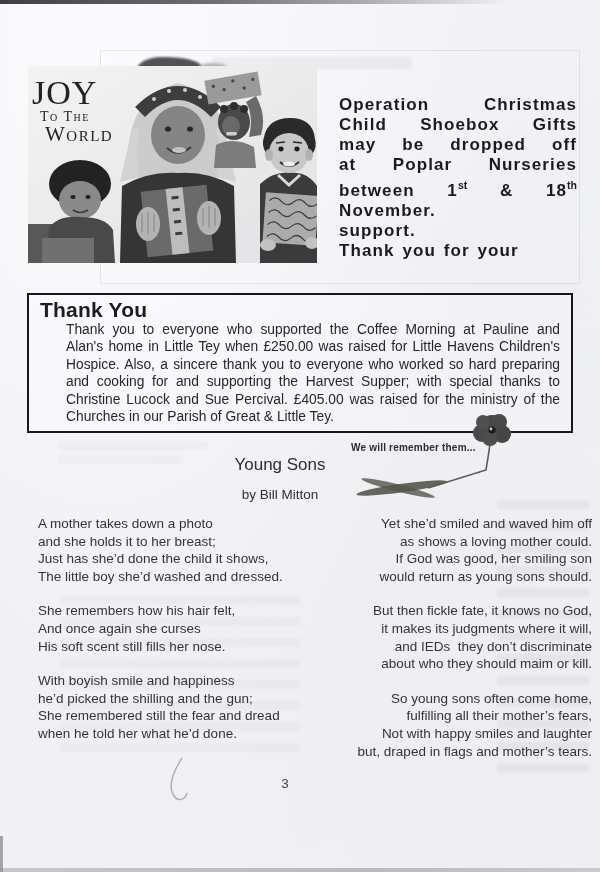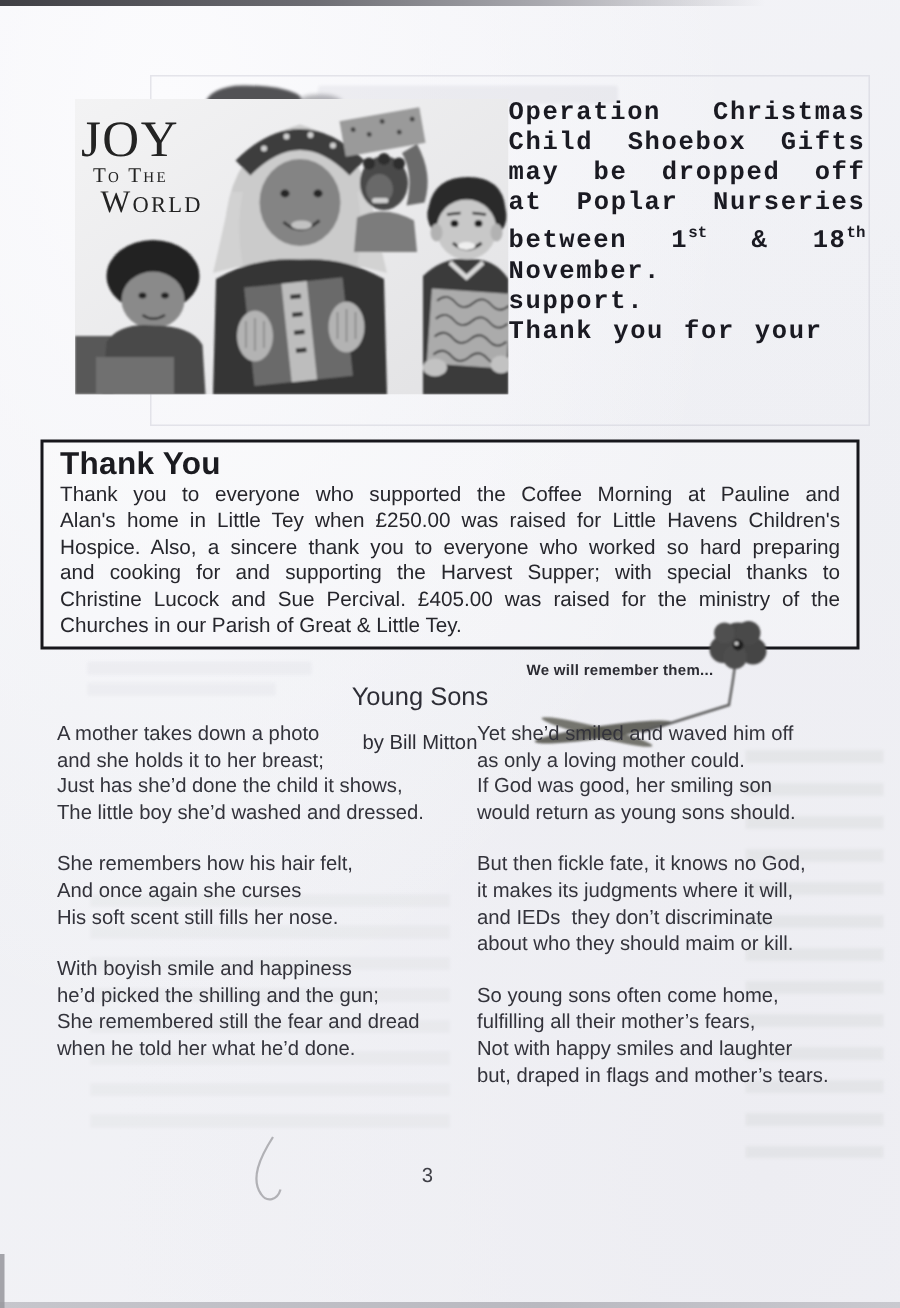--- a/index.html
+++ b/index.html
@@ -25,52 +25,52 @@
     border-radius:40% 60% 55% 45%/60% 45% 60% 40%; filter:blur(1px); opacity:.88; }
   .ink-tail { left:198px; top:63px; width:30px; height:10px; background:#77777c;
     border-radius:50%; filter:blur(1.5px); opacity:.55; }
   .ghost-bar { background:#b2b2bf; filter:blur(1.2px); border-radius:2px; opacity:.16; }
   .ghost-text-right { left:497px; top:500px; width:92px; height:272px; opacity:.13; filter:blur(1px);
     background:repeating-linear-gradient(#a7aea7 0 9px, rgba(0,0,0,0) 9px 22px); }
   .ghost-text-mid { left:60px; top:596px; width:240px; height:168px; opacity:.06; filter:blur(1px);
     background:repeating-linear-gradient(#8f988f 0 9px, rgba(0,0,0,0) 9px 21px); }
 
   
-  .photo { left:50px; top:66px; width:289px; height:197px; }
+  .photo { left:28px; top:66px; width:289px; height:197px; }
   .photo svg { display:block; }
 
   
-  .announcement { left:339px; top:66px; width:238px;
-    font-family:Liberation Mono, monospace; font-weight:700;
+  .announcement { left:339px; top:95px; width:238px;
+    font-family:Liberation Sans, sans-serif; font-weight:700;
     font-size:17px; line-height:20px; color:#1a1a22; letter-spacing:1.1px; word-spacing:2px; }
   .ann-top div { text-align:justify; text-align-last:justify; }
   .ann-date { text-align:justify; text-align-last:justify; }
   .ann-date sup { font-size:0.62em; vertical-align:super; letter-spacing:0; }
   .ann-bottom div:nth-child(2) { text-align:justify; text-align-last:justify; }
 
   
   .ty-box { left:27px; top:293px; width:520px; border:2px solid #17171c;
     padding:3px 11px 6px 11px; background:rgba(255,255,255,0.25); }
   .ty-heading { font-size:21px; font-weight:700; color:#1b1b20; line-height:23px; letter-spacing:.2px; }
-  .ty-lines { font-size:13.8px; line-height:17.4px; color:#26262c; }
+  .ty-lines { font-size:13.8px; line-height:17.4px; color:#26262c;margin-left:26px; }
   .ty-lines div { text-align:justify; text-align-last:justify; }
   .ty-lines div:last-child { text-align-last:left; }
 
   
   .poppy-wrap { left:340px; top:408px; width:190px; height:100px; pointer-events:none; }
   .remember-caption { left:351px; top:442px; font-size:10px; font-weight:700;
     color:#2c2c33; letter-spacing:.2px; }
 
   
   .poem-title-block { left:130px; top:455px; width:300px; text-align:center; color:#2e2e36; }
   .poem-title { font-size:17px; line-height:20px; }
   .poem-byline { font-size:13.5px; line-height:16px; margin-top:12px; }
-  .poem-col { top:480px; width:274px; font-size:13.5px; line-height:17.6px; color:#33333b; }
+  .poem-col { top:515px; width:274px; font-size:13.5px; line-height:17.6px; color:#33333b; }
   .poem-col.left-col { left:38px; }
-  .poem-col.right-col { left:318px; }
+  .poem-col.right-col { left:318px;text-align:right; }
   .stanza { margin:0 0 17px 0; }
   .stanza div { white-space:pre-wrap; }
 
   .page-number { left:255px; top:776px; width:60px; text-align:center;
     font-size:13.5px; color:#3f3f46; }
 
   .pen-squiggle { left:158px; top:756px; width:44px; height:50px; }
 </style>
 </head>
 <body>
@@ -263,21 +263,21 @@
         <div>With boyish smile and happiness</div>
         <div>he’d picked the shilling and the gun;</div>
         <div>She remembered still the fear and dread</div>
         <div>when he told her what he’d done.</div>
       </div>
   </div>
 
   <div class="abs poem-col right-col">
     <div class="stanza">
         <div>Yet she’d smiled and waved him off</div>
-        <div>as only a loving mother could.</div>
+        <div>as shows a loving mother could.</div>
         <div>If God was good, her smiling son</div>
         <div>would return as young sons should.</div>
       </div>
     <div class="stanza">
         <div>But then fickle fate, it knows no God,</div>
         <div>it makes its judgments where it will,</div>
         <div>and IEDs  they don’t discriminate</div>
         <div>about who they should maim or kill.</div>
       </div>
     <div class="stanza">

